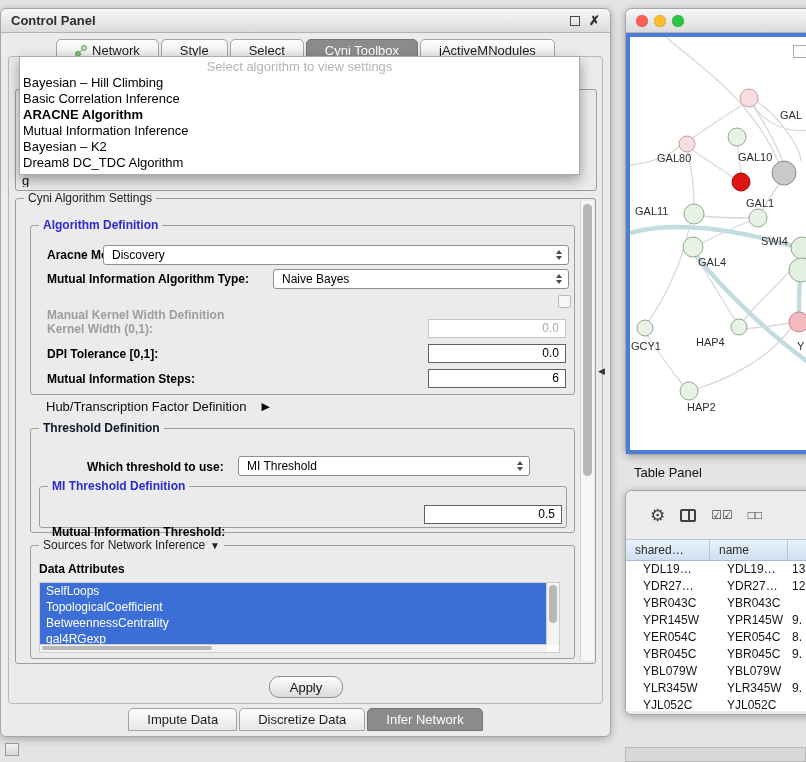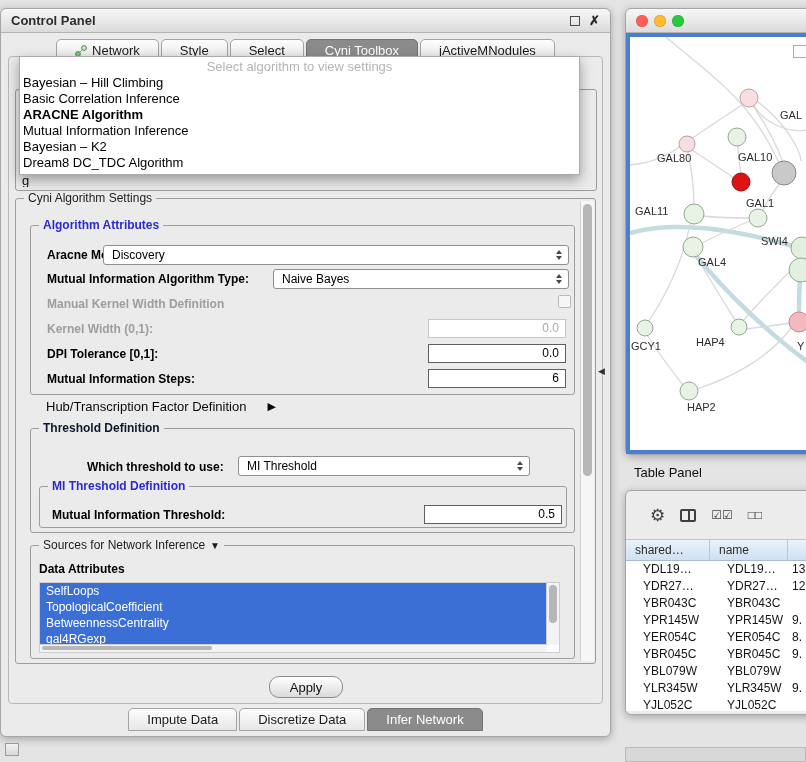--- a/index.html
+++ b/index.html
@@ -41,21 +41,21 @@
   .lbl.dis{color:#9d9d9d;}
   .combo{position:absolute;height:20px;background:#fff;border:1px solid #8f8f8f;border-radius:3px;box-sizing:border-box;
          font-size:12px;line-height:18px;padding:0 22px 0 8px;color:#000;white-space:nowrap;}
   .carr{position:absolute;right:3px;top:0;bottom:0;width:12px;display:flex;flex-direction:column;align-items:center;justify-content:center;gap:2px;}
   .carr .up{width:0;height:0;border-left:3.5px solid transparent;border-right:3.5px solid transparent;border-bottom:4.5px solid #4a4a4a;}
   .carr .dn{width:0;height:0;border-left:3.5px solid transparent;border-right:3.5px solid transparent;border-top:4.5px solid #4a4a4a;}
   .tfield{position:absolute;height:19px;background:#fff;border:1px solid #5f5f5f;box-sizing:border-box;font-size:12px;
           line-height:17px;text-align:right;padding:0 6px;color:#000;}
   .tfield.dis{border-color:#c6c6c6;color:#ababab;}
   .checkbox{position:absolute;width:13px;height:13px;border:1px solid #b9b9b9;background:#f6f6f6;border-radius:2px;box-sizing:border-box;}
-  .hub-row{position:absolute;left:30px;top:200px;font-size:13px;color:#0a0a0a;display:flex;align-items:center;gap:21px;}
+  .hub-row{position:absolute;left:30px;top:200px;font-size:13px;color:#0a0a0a;display:flex;align-items:center;gap:15px;}
   .hub-arrow{font-size:11px;}
   .src-arrow{font-size:10px;}
   .attr-list{position:absolute;left:8px;top:36px;width:521px;height:71px;background:#fff;border:1px solid #cdcdcd;box-sizing:border-box;}
   .attr-rows{position:absolute;left:0;top:0;right:12px;bottom:7px;overflow:hidden;}
   .attr-item{height:16px;line-height:16px;font-size:12px;color:#fff;padding-left:6px;white-space:nowrap;}
   .attr-vscroll{position:absolute;right:0;top:0;bottom:7px;width:12px;background:#f3f3f3;border-left:1px solid #d0d0d0;}
   .attr-vthumb{position:absolute;left:2px;right:2px;top:2px;height:38px;background:#b7b7b7;border-radius:4px;}
   .attr-hscroll{position:absolute;left:0;right:12px;bottom:0;height:7px;background:#f3f3f3;border-top:1px solid #d0d0d0;}
   .attr-hthumb{position:absolute;left:2px;top:1px;height:4px;width:170px;background:#b7b7b7;border-radius:3px;}
   .apply{position:absolute;left:268px;top:667px;width:74px;height:22px;border:1px solid #8d8d8d;border-radius:10px;
@@ -143,41 +143,41 @@
         </div>
     </div>
 
     <div class="grp settings">
       <span class="gt">Cyni Algorithm Settings</span>
       <div class="vscroll">
           <div class="vthumb"></div>
         </div>
 
       <div class="grp algo">
-        <span class="gt gt-blue">Algorithm Attributes</span>
+        <span class="gt gt-blue">Algorithm Definition</span>
 
         <span class="lbl" style="left:16px;top:22px">Aracne Mode:</span>
         <div class="combo" style="left:72px;top:19px;width:466px">
           <span>Discovery</span>
           <span class="carr">
               <i class="up"></i>
               <i class="dn"></i>
             </span>
         </div>
 
         <span class="lbl" style="left:16px;top:46px">Mutual Information Algorithm Type:</span>
         <div class="combo" style="left:242px;top:43px;width:296px">
           <span>Naive Bayes</span>
           <span class="carr">
               <i class="up"></i>
               <i class="dn"></i>
             </span>
         </div>
 
-        <span class="lbl dis" style="left:16px;top:71px">Manual Kernel Width Definition</span>
+        <span class="lbl dis" style="left:16px;top:82px">Manual Kernel Width Definition</span>
         <span class="checkbox" style="left:527px;top:69px"></span>
 
         <span class="lbl dis" style="left:16px;top:96px">Kernel Width (0,1):</span>
         <div class="tfield dis" style="left:397px;top:93px;width:138px">0.0</div>
 
         <span class="lbl" style="left:16px;top:121px">DPI Tolerance [0,1]:</span>
         <div class="tfield" style="left:397px;top:118px;width:138px">0.0</div>
 
         <span class="lbl" style="left:16px;top:146px">Mutual Information Steps:</span>
         <div class="tfield" style="left:397px;top:143px;width:138px">6</div>
@@ -195,21 +195,21 @@
         <div class="combo" style="left:207px;top:27px;width:292px">
           <span>MI Threshold</span>
           <span class="carr">
               <i class="up"></i>
               <i class="dn"></i>
             </span>
         </div>
 
         <div class="grp mi">
           <span class="gt gt-blue">MI Threshold Definition</span>
-          <span class="lbl" style="left:12px;top:21px">Mutual Information Threshold:</span>
+          <span class="lbl" style="left:12px;top:38px">Mutual Information Threshold:</span>
           <div class="tfield" style="left:384px;top:18px;width:138px">0.5</div>
         </div>
       </div>
 
       <div class="grp src">
         <span class="gt">
           <span>Sources for Network Inference</span>
           <span class="src-arrow">▼</span>
         </span>
         <span class="lbl" style="left:8px;top:16px">Data Attributes</span>

